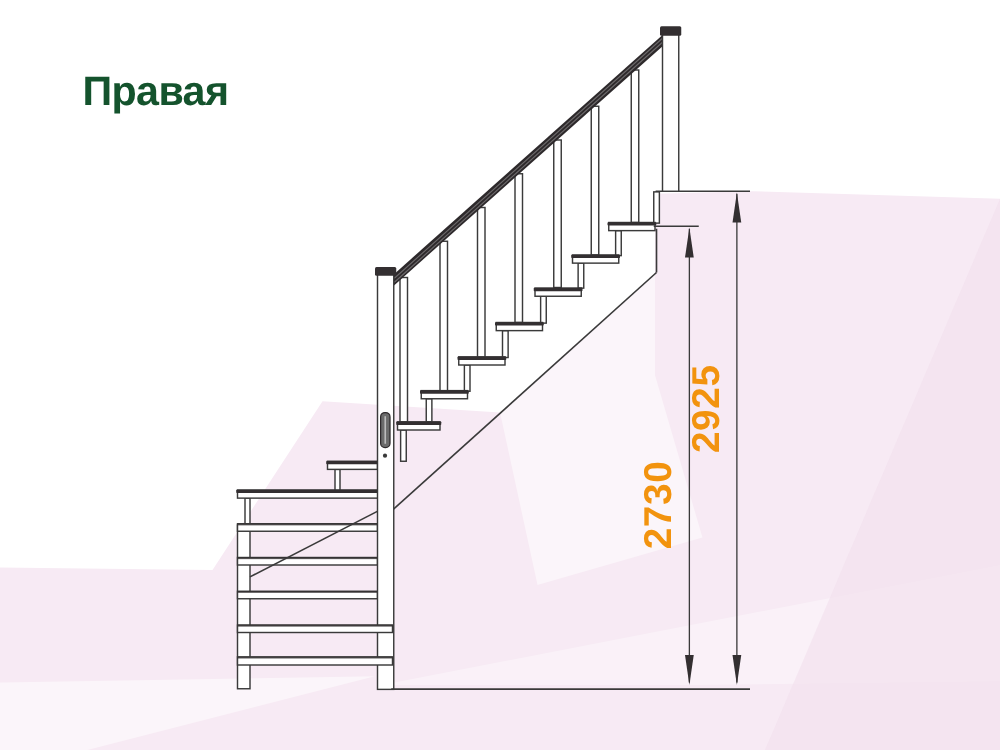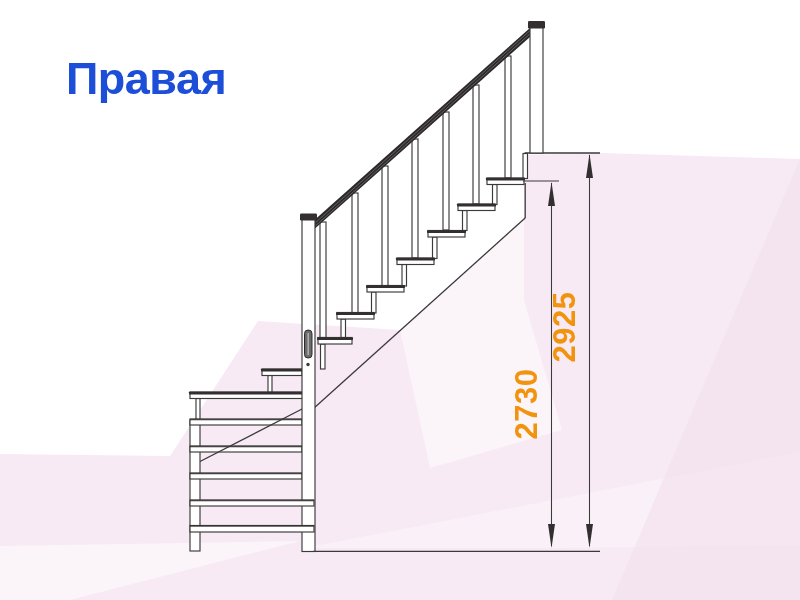--- a/index.html
+++ b/index.html
@@ -3,21 +3,21 @@
 <meta charset="utf-8">
 <style>
   html,body{margin:0;padding:0;background:#e9e9e9;}
   .canvas{
     position:relative;width:800px;height:600px;overflow:hidden;background:#ffffff;
     font-family:"Liberation Sans","DejaVu Sans",sans-serif;
   }
   .canvas svg{position:absolute;left:0;top:0;}
   .diagram-title{
     position:absolute;left:66px;top:56px;
-    font-size:45px;font-weight:700;letter-spacing:-0.5px;color:#1d4ed8;
+    font-size:33px;font-weight:700;letter-spacing:-0.5px;color:#14532d;
     line-height:1;white-space:nowrap;
   }
   .ln{stroke:#3a3a3a;stroke-width:1.3;fill:none;}
   .thin{stroke:#3a3a3a;stroke-width:1.05;fill:none;}
   .wr{fill:#ffffff;stroke:#3a3a3a;stroke-width:1.15;}
   .dk{fill:#332f31;stroke:none;}
   .dimtxt{
     font-family:"Liberation Sans","DejaVu Sans",sans-serif;
     font-size:31px;font-weight:700;letter-spacing:0.5px;
   }

